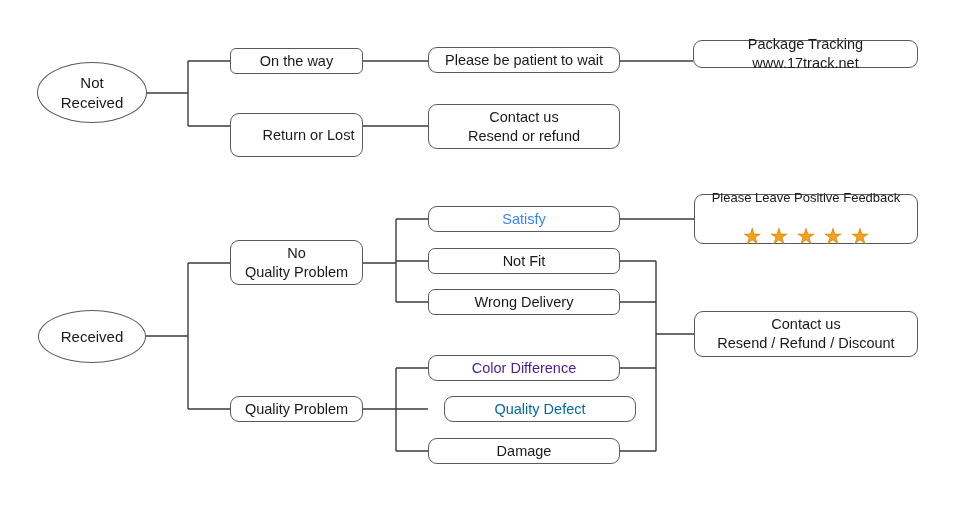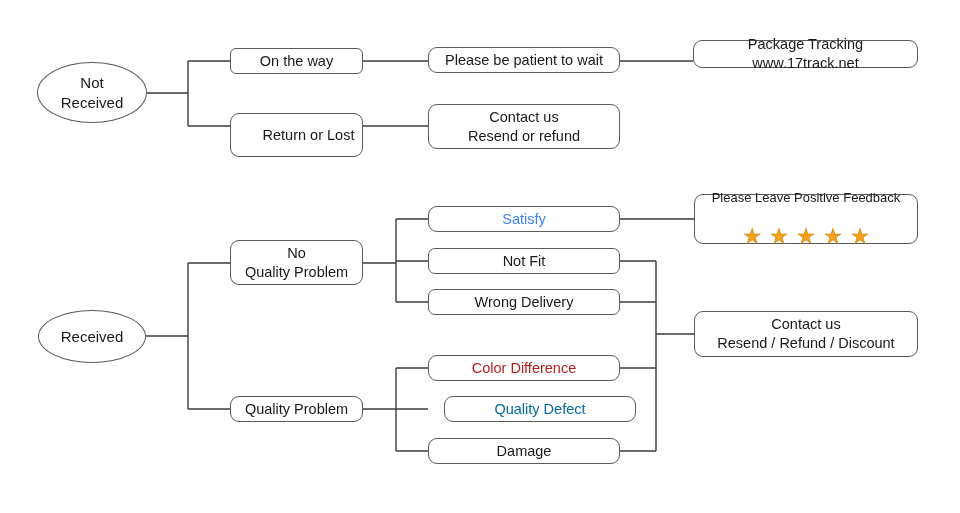--- a/index.html
+++ b/index.html
@@ -119,21 +119,21 @@
 Quality Problem</div>
 
 <div class="node box" id="n-quality-problem" style="border-color: rgb(90, 90, 90); color: rgb(26, 26, 26);">Quality Problem</div>
 
 <div class="node box" id="n-satisfy" style="border-color: rgb(90, 90, 90); color: #3b82f6;">Satisfy</div>
 
 <div class="node box" id="n-not-fit" style="border-color: rgb(90, 90, 90); color: rgb(26, 26, 26); border-radius: 7px;">Not Fit</div>
 
 <div class="node box" id="n-wrong-delivery" style="border-color: rgb(90, 90, 90); color: rgb(26, 26, 26); border-radius: 7px;">Wrong Delivery</div>
 
-<div class="node box" id="n-color-difference" style="border-color: rgb(90, 90, 90); color: #b91c1c;">Color Difference</div>
+<div class="node box" id="n-color-difference" style="border-color: rgb(90, 90, 90); color: #4c1d95;">Color Difference</div>
 
 <div class="node box" id="n-quality-defect" style="border-color: rgb(90, 90, 90); color: #0369a1; margin-left: 16px;">Quality Defect</div>
 
 <div class="node box" id="n-damage" style="border-color: rgb(90, 90, 90); color: rgb(26, 26, 26);">Damage</div>
 
 <div class="node box" id="n-feedback" style="border-color: rgb(90, 90, 90); color: rgb(26, 26, 26); align-items: center;">
   <div>
     <div class="fb-label">Please Leave Positive Feedback</div>
     <div class="stars" style="color: rgb(245, 161, 28);">★★★★★</div>
   </div>

